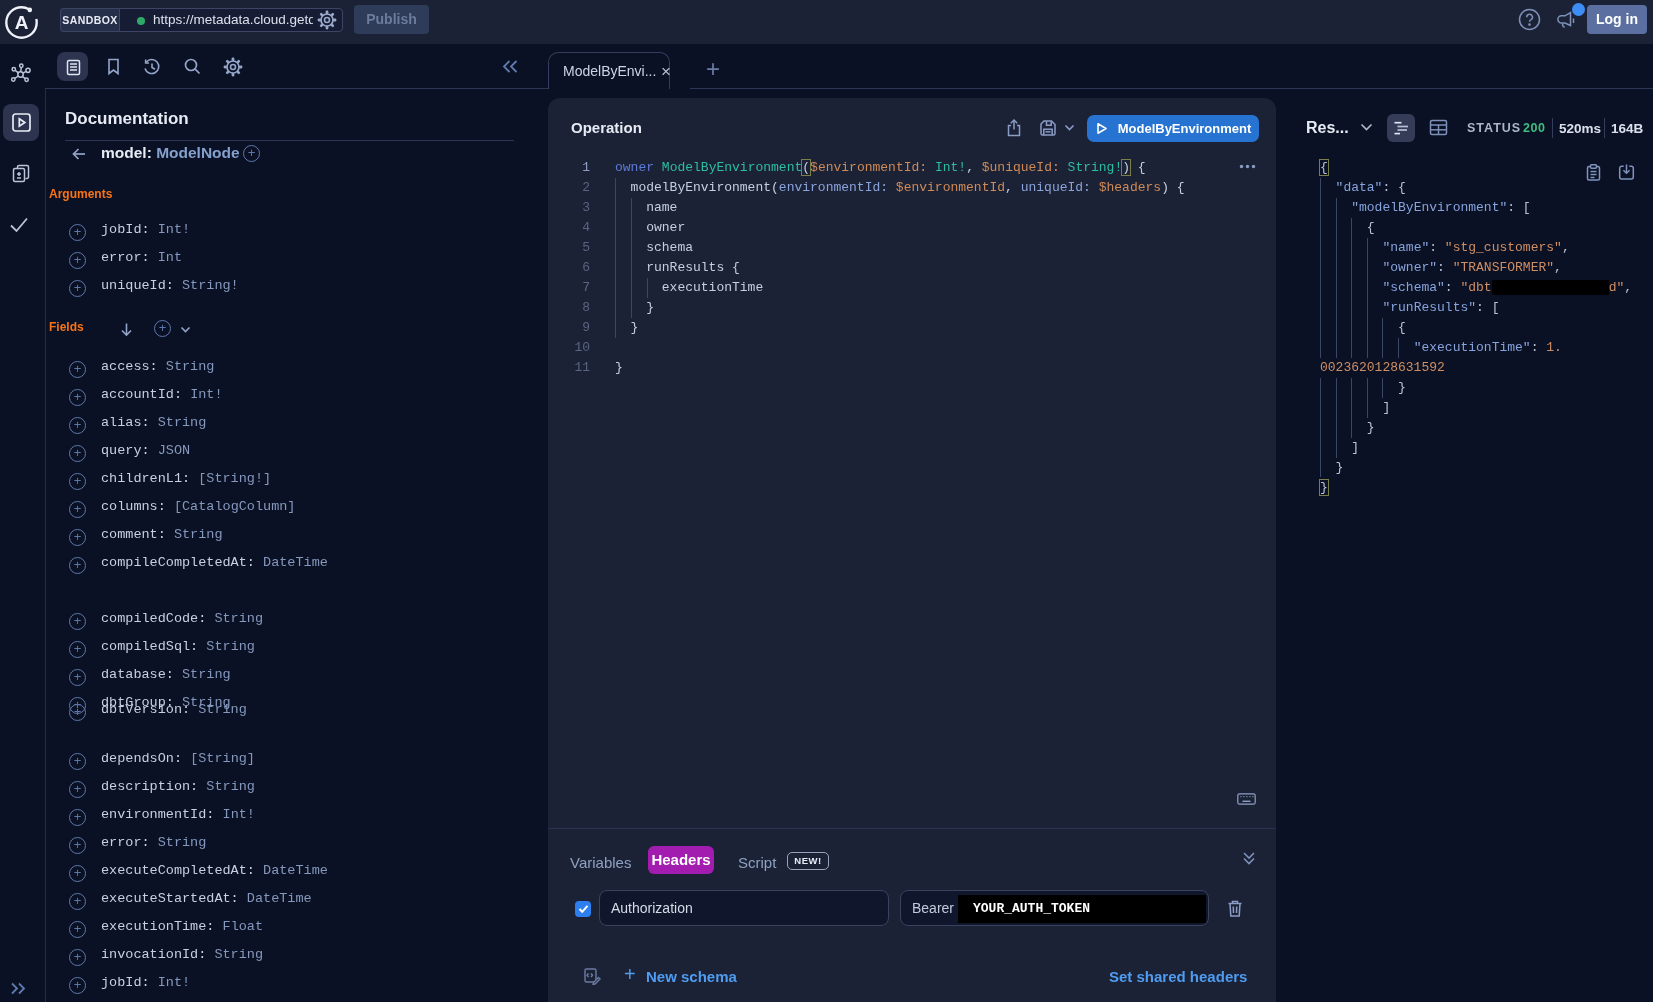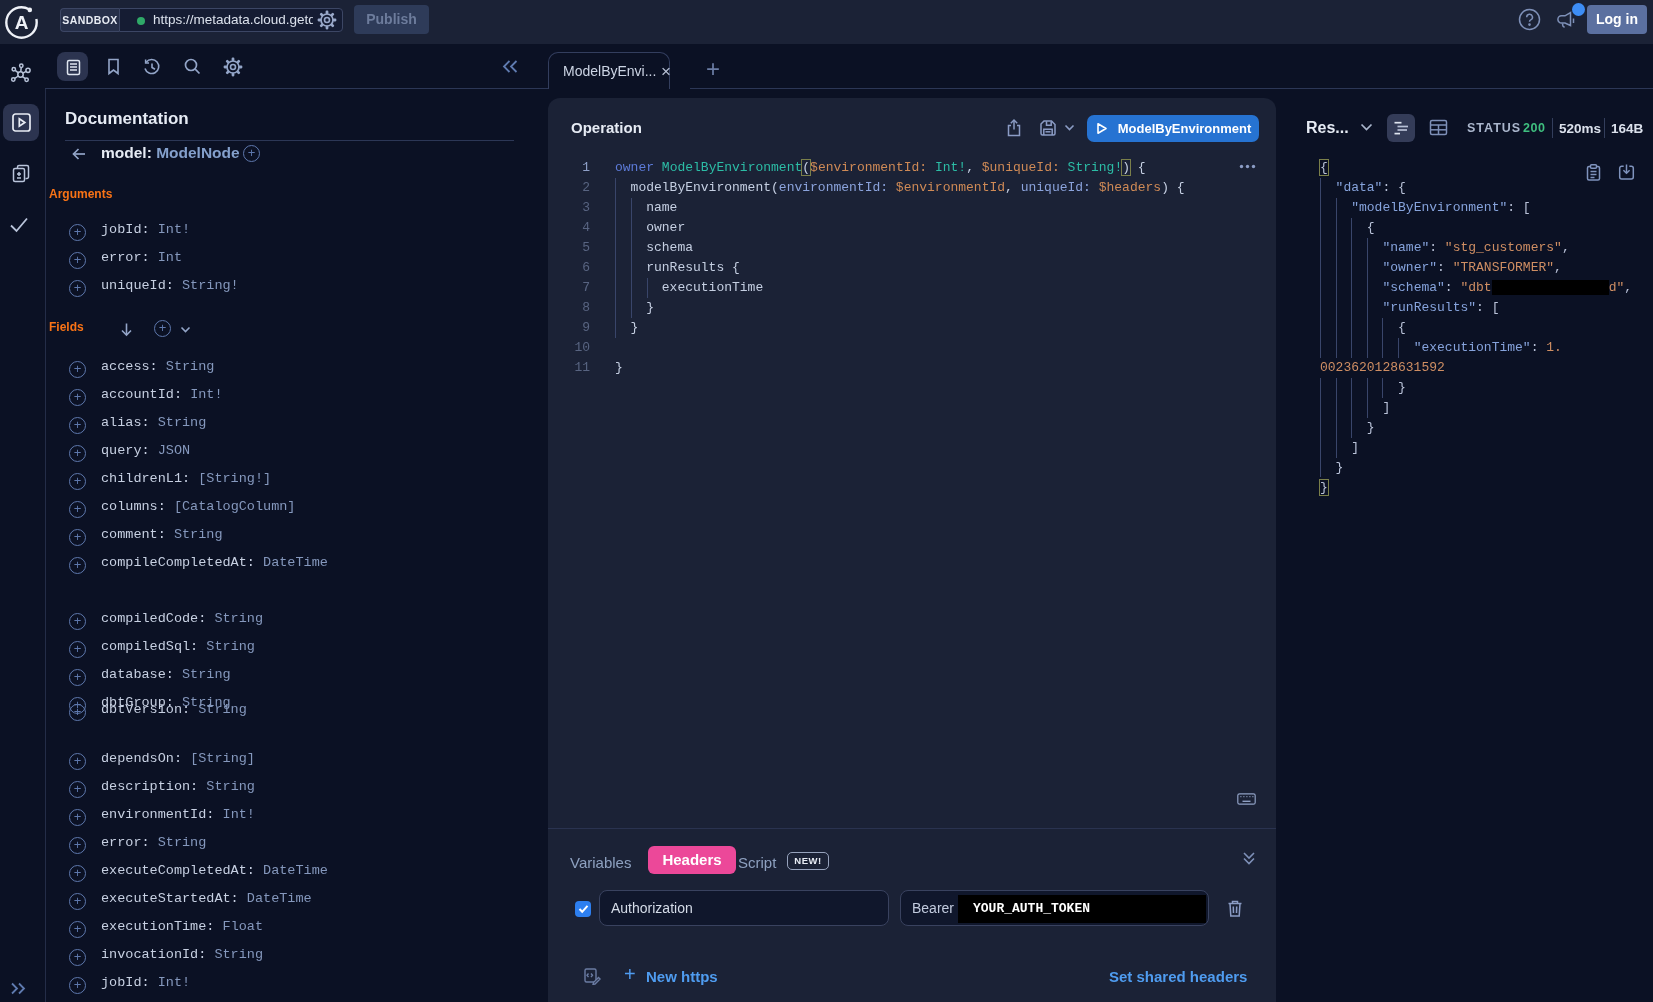--- a/index.html
+++ b/index.html
@@ -73,21 +73,21 @@
   .lnum { position:absolute; left:0; width:42px; text-align:right; color:#586481; }
   .ecode { position:absolute; left:67px; color:#c5cfe2; }
   .kw { color:#5d7bd9; } .op { color:#2cbda6; } .vr { color:#cf8a56; } .arg { color:#8ba3dc; }
   .bx { outline:1px solid #7a7f4a; }
   .guide { position:absolute; width:1px; background:#39456a; }
 
   
   #carddiv { position:absolute; left:0; top:730px; width:728px; height:1px; background:#2a3350; }
   #vtabs { position:absolute; left:0; top:730px; width:728px; }
   #vtabs .plain { position:absolute; top:20px; font-size:15px; color:#8ea1c0; }
-  #vtabs .chip { position:absolute; left:100px; top:12px; width:88px; height:28px; background:#ec4899; border-radius:6px;
+  #vtabs .chip { position:absolute; left:100px; top:12px; width:66px; height:28px; background:#a21caf; border-radius:6px;
     color:#fff; font-size:15px; font-weight:bold; text-align:center; line-height:28px; }
   #vtabs .new { position:absolute; left:239px; top:24px; width:42px; height:18px; border:1px solid #97a3bd; border-radius:5px;
     color:#e8ecf4; font-size:9.5px; font-weight:bold; letter-spacing:0.5px; text-align:center; line-height:16px; }
   #hdrrow { position:absolute; left:0; top:792px; width:728px; }
   #cbx { position:absolute; left:27px; top:11px; width:16px; height:16px; background:#2d7ff0; border-radius:4px; }
   .inpt { position:absolute; top:0; height:36px; background:#10172c; border:1px solid #39425f; border-radius:8px;
     color:#d5dce8; font-size:14px; line-height:34px; }
   #vblack { position:absolute; left:57px; top:4px; width:248px; height:28px; background:#000; color:#fff;
     font-size:13px; font-weight:bold; line-height:28px; padding-left:15px; }
   #botrow { position:absolute; left:0; top:862px; width:728px; }
@@ -413,21 +413,21 @@
 
   <div id="botrow">
     <span class="card-ico" style="left:35px;top:7px;color:#6b7ca3;">
       <svg width="18" height="18" viewBox="0 0 18 18" fill="none" stroke="currentColor" stroke-width="1.4">
         <rect x="2" y="2" width="11" height="13" rx="1.5"></rect>
         <path d="M5.5 6.5 l-1.5 1.8 1.5 1.8 M8 6.5 l1.5 1.8 -1.5 1.8"></path>
         <path d="M10.5 15.5 l5 -5 1.5 1.5 -5 5 -2 0.5 z" fill="#1b2236"></path>
       </svg>
     </span>
     <span class="blue" style="position:absolute;left:76px;top:3px;font-size:20px;font-weight:normal;">+</span>
-    <span class="blue" style="position:absolute;left:98px;top:8px;">New https</span>
+    <span class="blue" style="position:absolute;left:98px;top:8px;">New schema</span>
     <span class="blue" style="position:absolute;left:561px;top:8px;">Set shared headers</span>
   </div>
 </div>
 <div id="resp">
   <div class="title">Res...</div>
   <span class="abs" style="left:70px;top:34px;">
     <svg width="13" height="9" viewBox="0 0 13 9" fill="none" stroke="#aab6cc" stroke-width="1.7">
       <path d="M1.5 1.5 L6.5 6.5 L11.5 1.5"></path>
     </svg>
   </span>

